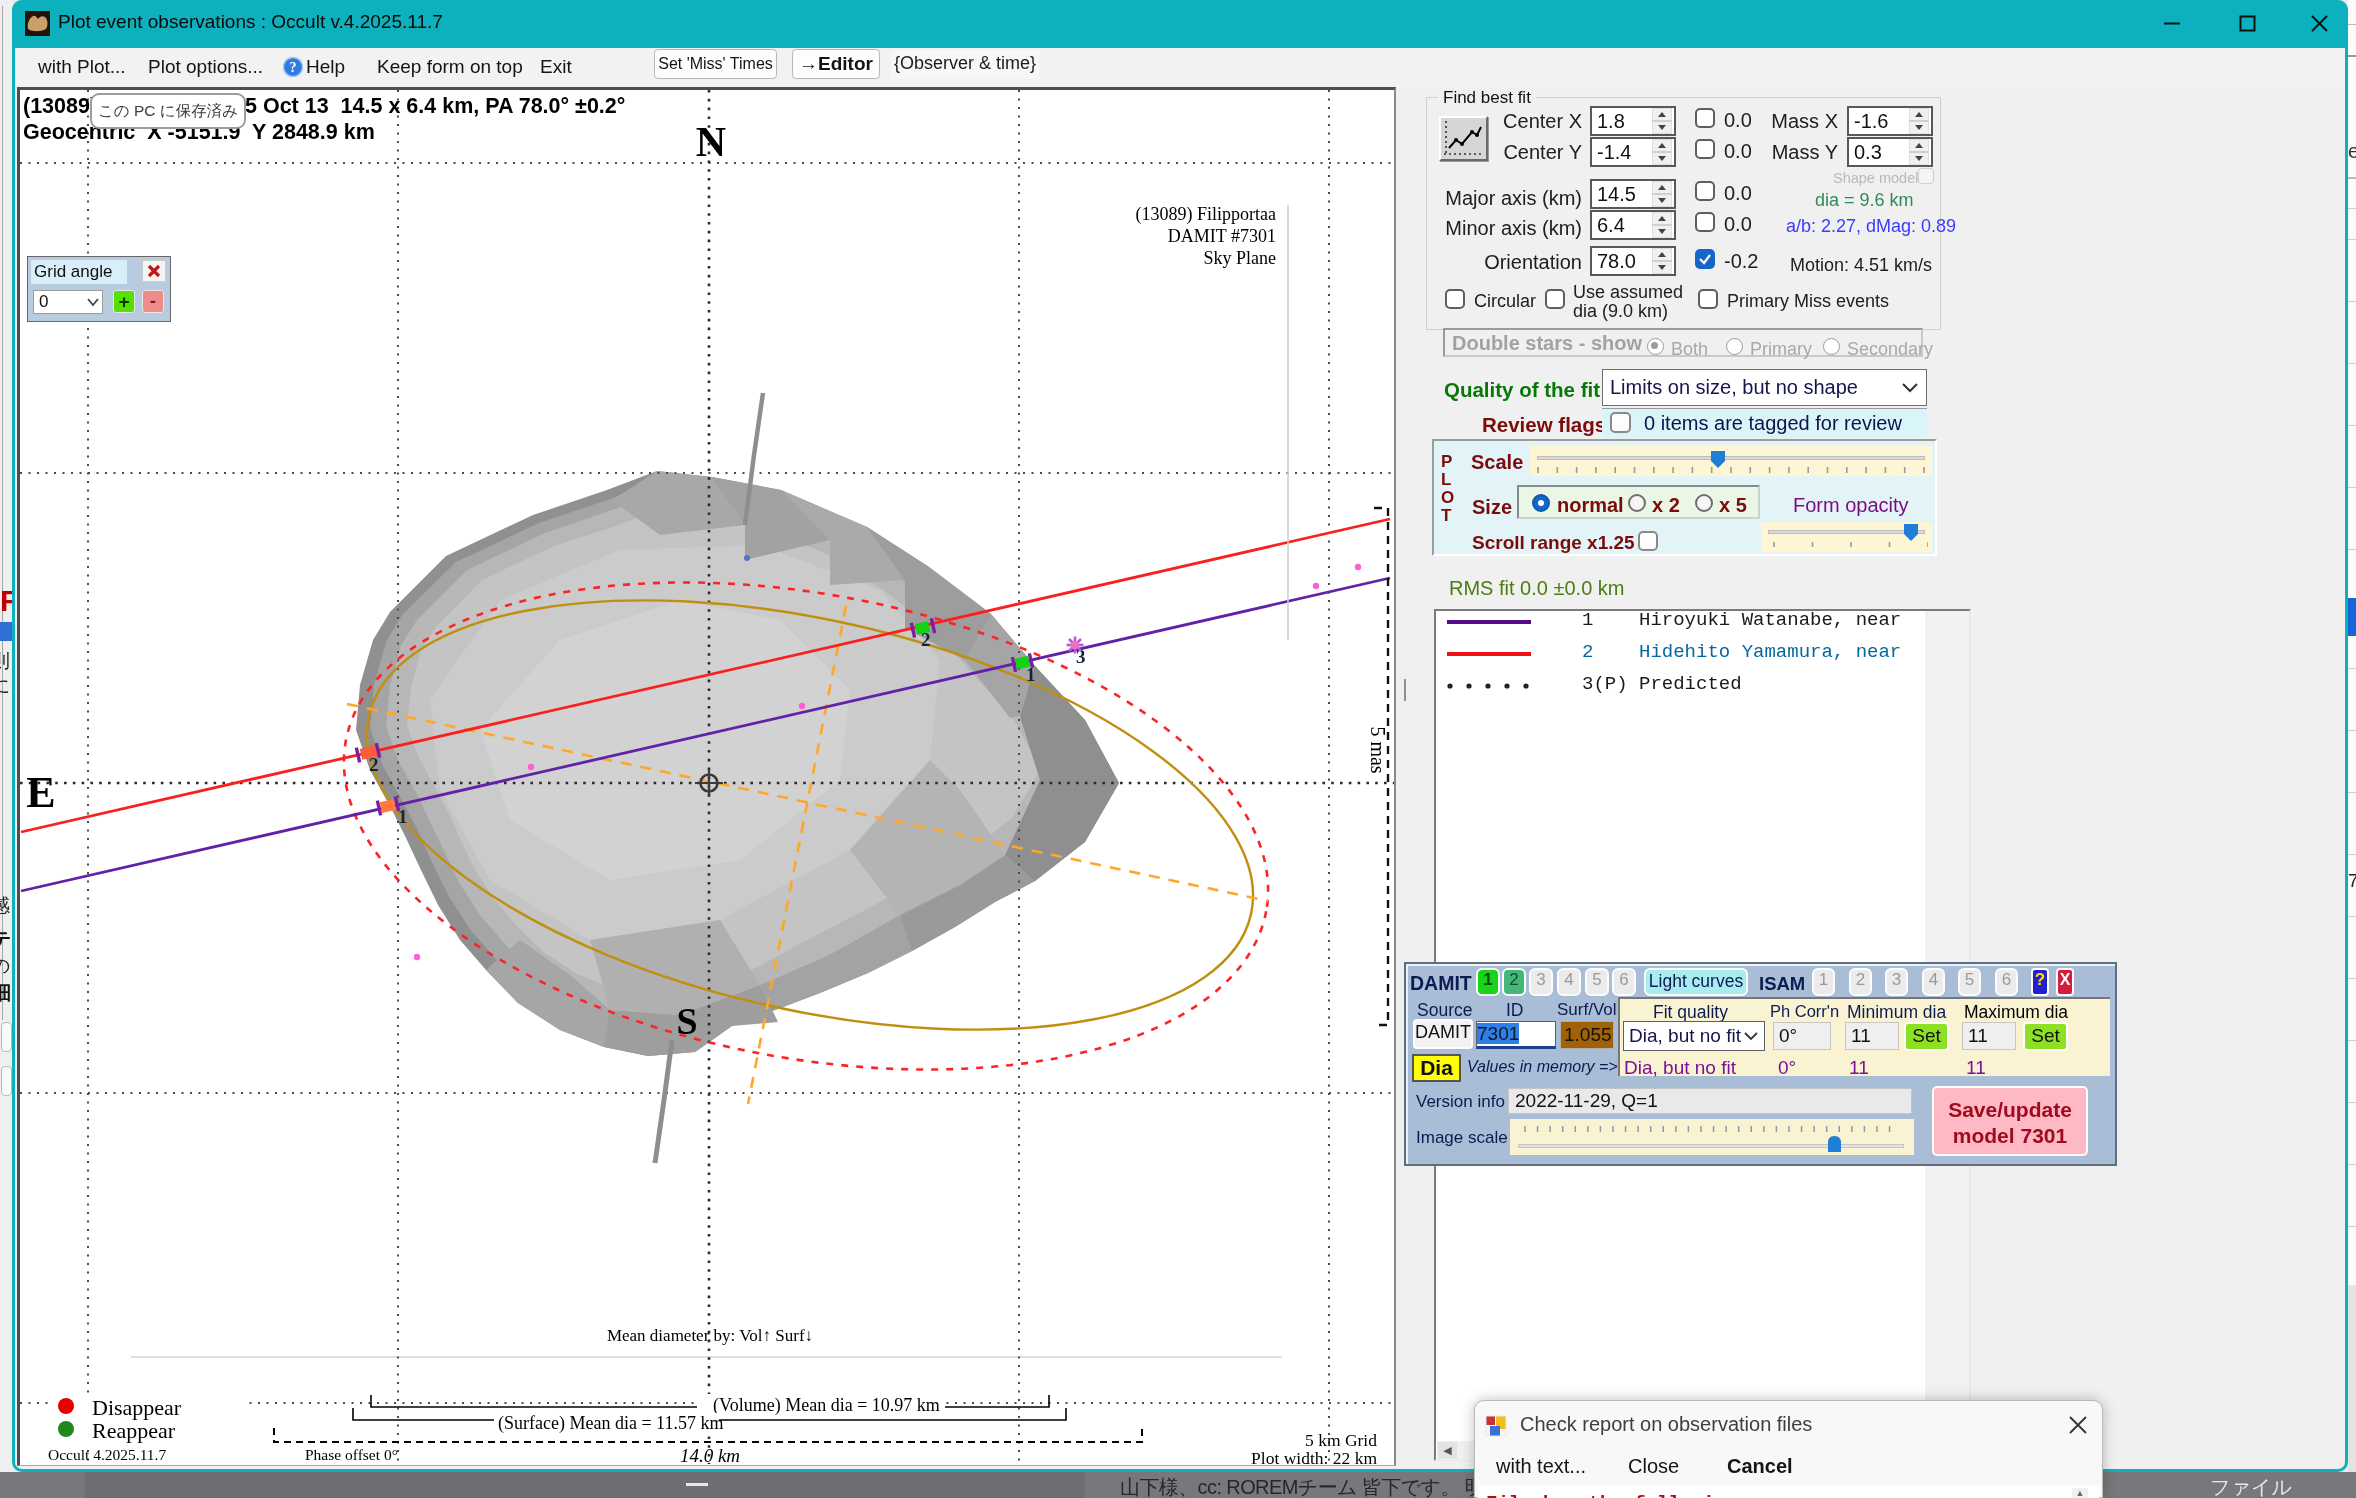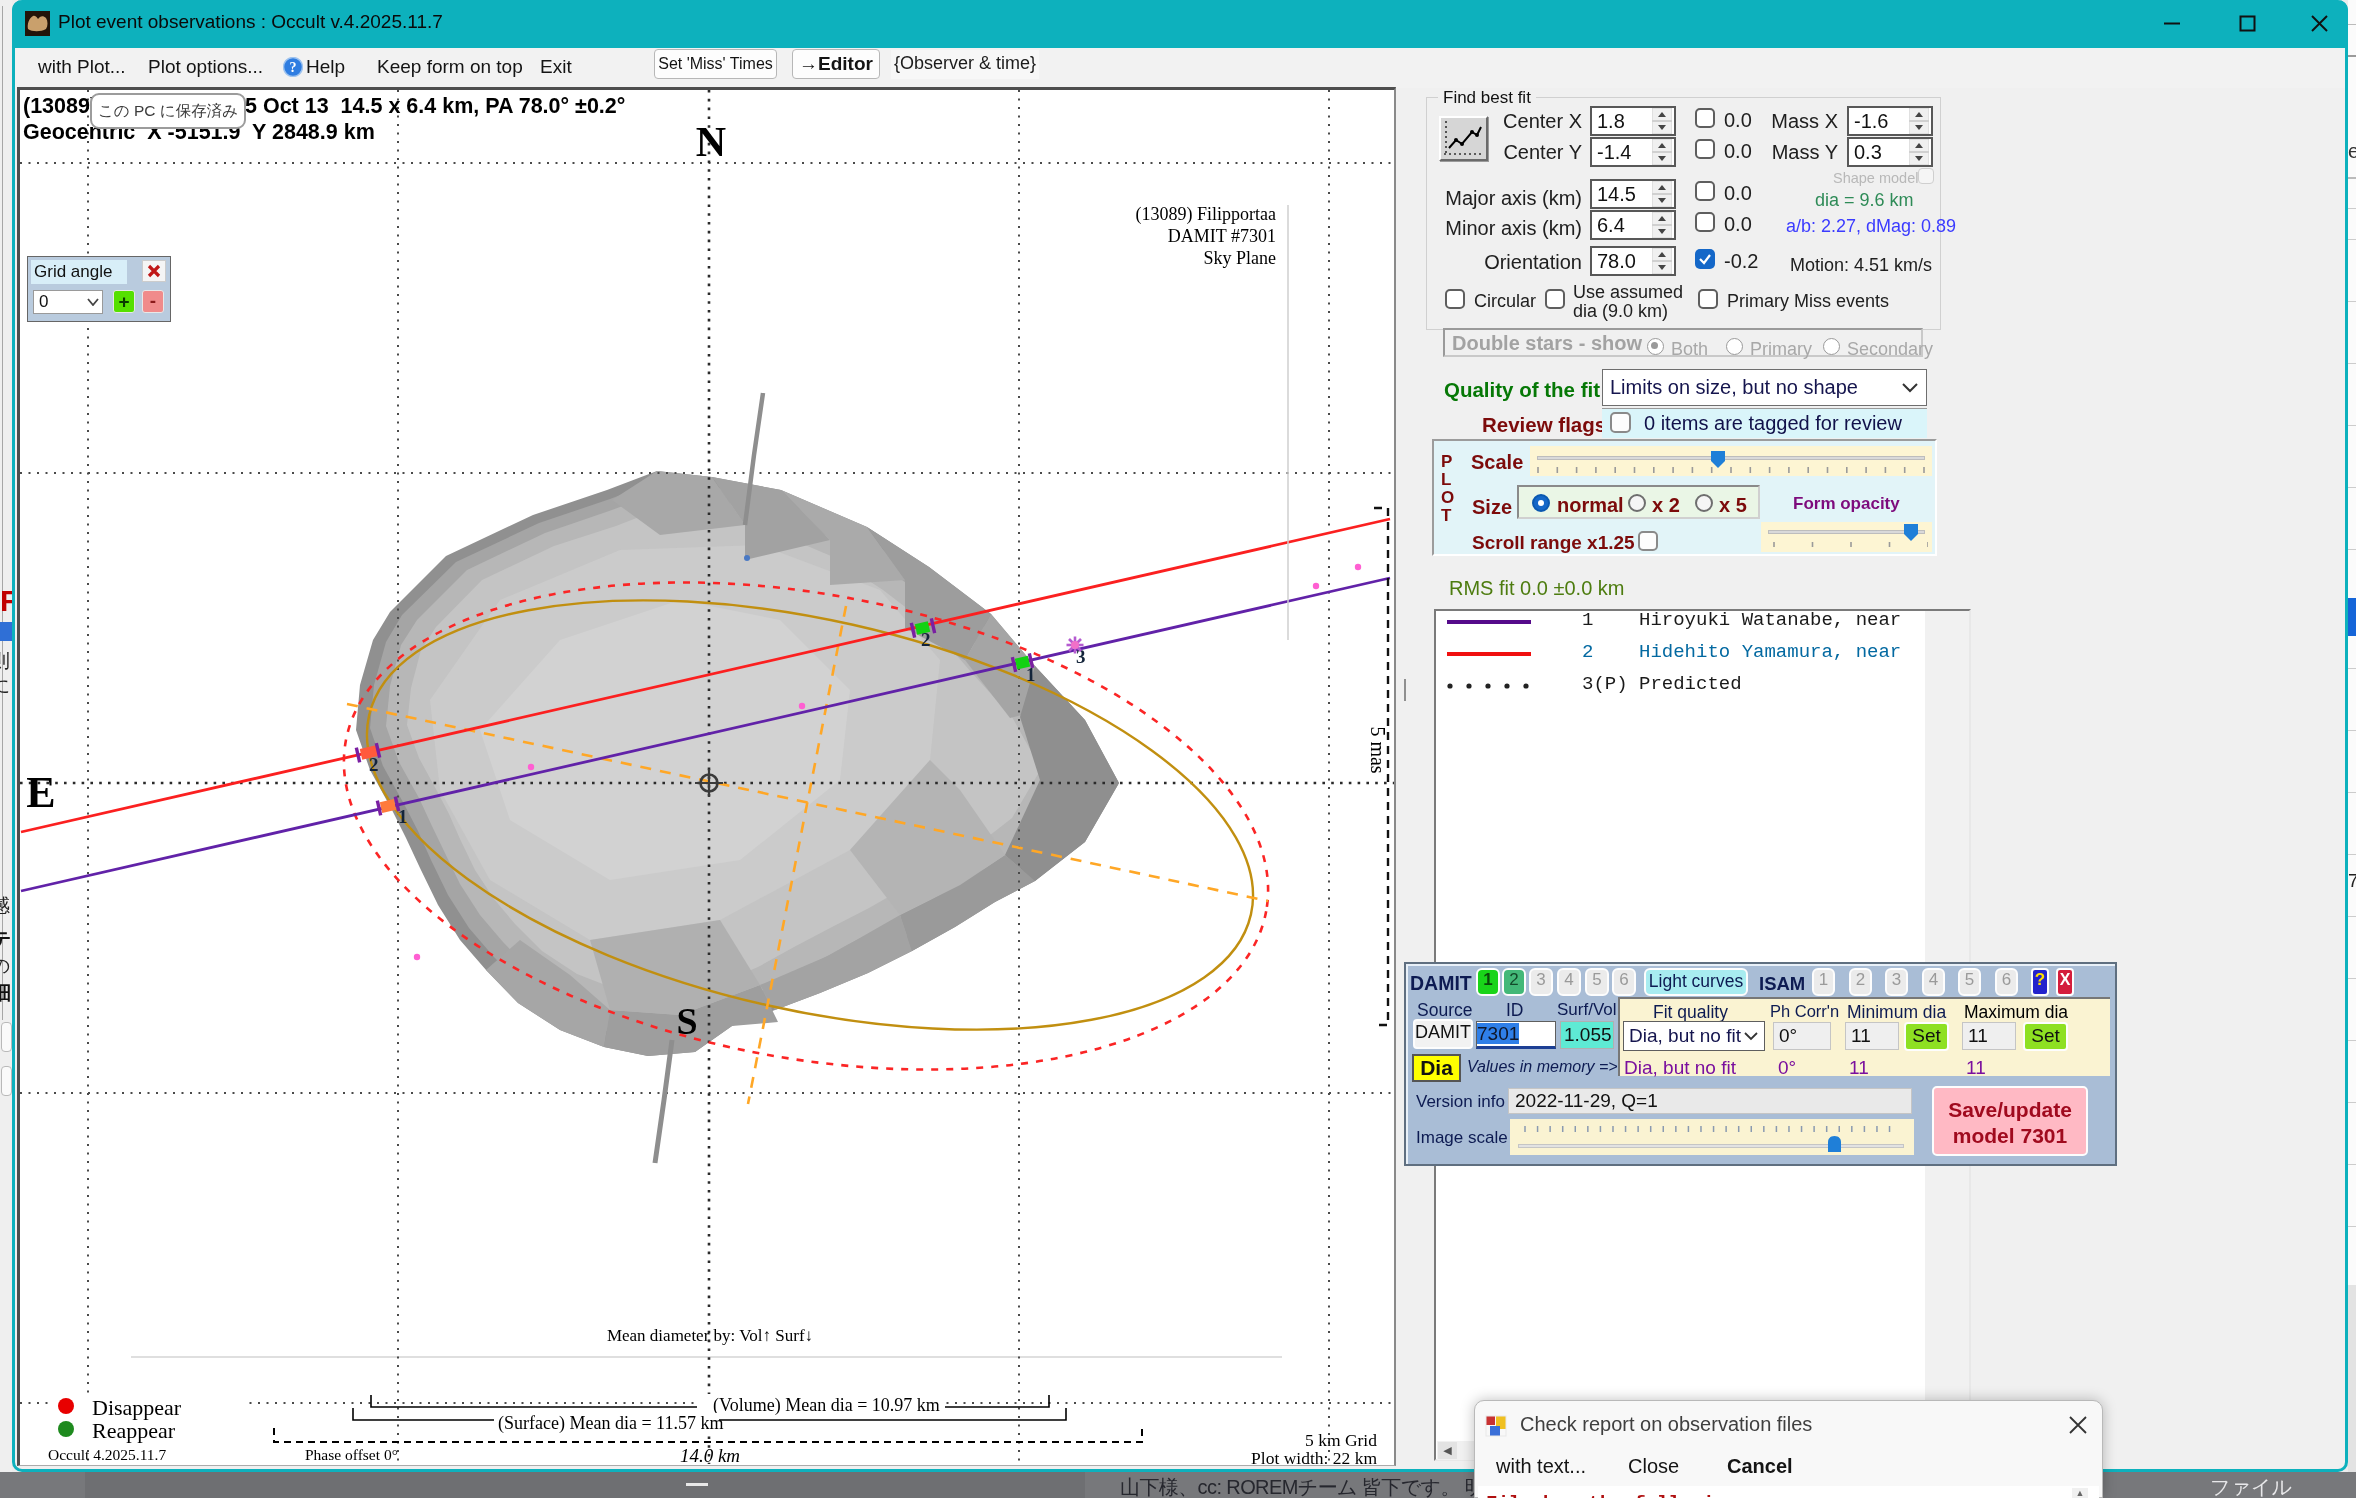--- a/index.html
+++ b/index.html
@@ -382,21 +382,21 @@
 <div class="abs" style="left:1472px; top:496px; font-size:20px; font-weight:bold; color:#7c0b0b;">Size</div>
 <div class="abs" style="left:1517px; top:485px; width:243px; height:34px; background:#eaf6e6; border:2px solid #8a8a8a; border-right-color:#d0d0d0; border-bottom-color:#d0d0d0;"></div>
 <div class="abs" style="left:1532px; top:494px; width:18px; height:18px; border:2px solid #0a58b0; border-radius:50%; background:#1467c8;">
     <div class="abs" style="left:4px; top:4px; width:6px; height:6px; border-radius:50%; background:#fff;"></div>
   </div>
 <div class="abs" style="left:1557px; top:494px; font-size:20px; font-weight:bold; color:#7c0b0b;">normal</div>
 <div class="abs" style="left:1628px; top:494px; width:18px; height:18px; border:2px solid #6e6e6e; border-radius:50%; background:#f5f5f5;"></div>
 <div class="abs" style="left:1652px; top:494px; font-size:20px; font-weight:bold; color:#7c0b0b;">x 2</div>
 <div class="abs" style="left:1695px; top:494px; width:18px; height:18px; border:2px solid #6e6e6e; border-radius:50%; background:#f5f5f5;"></div>
 <div class="abs" style="left:1719px; top:494px; font-size:20px; font-weight:bold; color:#7c0b0b;">x 5</div>
-<div class="abs" style="left:1793px; top:494px; font-size:17px; font-weight:bold; color:#7d0b7d;">Form opacity</div>
+<div class="abs" style="left:1793px; top:494px; font-size:20px; font-weight:normal; color:#7d0b7d;">Form opacity</div>
 <div class="abs" style="left:1761px; top:522px; width:171px; height:30px; background:#fdf5d3;"></div>
 <div class="abs" style="left:1768px; top:530px; width:157px; height:4px; background:#d9d9d9; border:1px solid #bdbdbd;"></div>
 <svg class="abs" style="left:1902px; top:523px;" width="18" height="19" viewBox="0 0 18 19">
     <path d="M2,1 L16,1 L16,11 L9,18 L2,11 Z" fill="#1f7fd8"></path>
   </svg>
 <svg class="abs" style="left:1768px; top:541px;" width="160" height="8" viewBox="0 0 160 8">
     <line x1="6.0" y1="1" x2="6.0" y2="6" stroke="#9a9a9a" stroke-width="1.6"></line>
     <line x1="44.5" y1="1" x2="44.5" y2="6" stroke="#9a9a9a" stroke-width="1.6"></line>
     <line x1="83.0" y1="1" x2="83.0" y2="6" stroke="#9a9a9a" stroke-width="1.6"></line>
     <line x1="121.5" y1="1" x2="121.5" y2="6" stroke="#9a9a9a" stroke-width="1.6"></line>
@@ -439,21 +439,21 @@
 <div class="abs" style="left:1922px; top:968px; width:23px; height:28px; background:#ebebeb; border:2.5px solid #fdfdfd; border-radius:6px; color:#9a9a9a; font-size:17px; text-align:center; line-height:20px;">4</div>
 <div class="abs" style="left:1958px; top:968px; width:23px; height:28px; background:#ebebeb; border:2.5px solid #fdfdfd; border-radius:6px; color:#9a9a9a; font-size:17px; text-align:center; line-height:20px;">5</div>
 <div class="abs" style="left:1995px; top:968px; width:23px; height:28px; background:#ebebeb; border:2.5px solid #fdfdfd; border-radius:6px; color:#9a9a9a; font-size:17px; text-align:center; line-height:20px;">6</div>
 <div class="abs" style="left:2031px; top:968px; width:18px; height:28px; background:#2222cc; border:2.5px solid #fdfdfd; border-radius:4px; color:#ffe000; font-weight:bold; font-size:17px; text-align:center; line-height:20px;">?</div>
 <div class="abs" style="left:2056px; top:968px; width:18px; height:28px; background:#d41c3c; border:2.5px solid #fdfdfd; border-radius:4px; color:#fff; font-weight:bold; font-size:16px; text-align:center; line-height:20px;">X</div>
 <div class="abs" style="left:1417px; top:1000px; font-size:17.5px; color:#0d1b52;">Source</div>
 <div class="abs" style="left:1506px; top:1000px; font-size:17.5px; color:#0d1b52;">ID</div>
 <div class="abs" style="left:1557px; top:1000px; font-size:17px; color:#0d1b52;">Surf/Vol</div>
 <div class="abs" style="left:1413px; top:1019px; width:60px; height:30px; background:#f2f2f2; border:2.5px solid #fdfdfd; border-radius:4px; color:#111; font-size:18px; text-align:center; line-height:22px;">DAMIT</div>
 <div class="abs" style="left:1476px; top:1021px; width:80px; height:28px; background:#fff; border:1.5px solid #5e5e5e; border-bottom:3px solid #1c3f94; font-size:19px; line-height:24px;"><span style="background:#2f7fe8; color:#0f172a;">7301</span></div>
-<div class="abs" style="left:1560px; top:1021px; width:54px; height:28px; background:#5eead4; border:1.5px solid #b0b0b0; font-size:19px; color:#111; line-height:25px; padding-left:3px;">1.055</div>
+<div class="abs" style="left:1560px; top:1021px; width:54px; height:28px; background:#a16207; border:1.5px solid #b0b0b0; font-size:19px; color:#111; line-height:25px; padding-left:3px;">1.055</div>
 <div class="abs" style="left:1618px; top:997px; width:492px; height:79px; background:#faf3d2; border-left:2px solid #777; border-top:2px solid #777;"></div>
 <div class="abs" style="left:1653px; top:1002px; font-size:17.5px; color:#0d1b52;">Fit quality</div>
 <div class="abs" style="left:1770px; top:1002px; font-size:16.5px; color:#0d1b52;">Ph Corr'n</div>
 <div class="abs" style="left:1847px; top:1002px; font-size:17.5px; color:#0d1b52; white-space:nowrap;">Minimum dia</div>
 <div class="abs" style="left:1964px; top:1002px; font-size:17.5px; color:#000000; white-space:nowrap;">Maximum dia</div>
 <div class="abs" style="left:1623px; top:1021px; width:142px; height:30px; background:#fff; border:1.5px solid #5e5e5e; font-size:19px; color:#15154e; padding-left:5px; line-height:27px;">Dia, but no fit
 <svg class="abs" style="right:6px; top:10px;" width="14" height="9" viewBox="0 0 14 9">
       <path d="M1,1 L7,7 L13,1" fill="none" stroke="#333" stroke-width="1.8"></path>
     </svg></div>
 <div class="abs" style="left:1773px; top:1022px; width:58px; height:28px; background:#efefef; border:1.5px solid #c5c5c5; font-size:19px; color:#111; line-height:25px; padding-left:5px;">0°</div>

